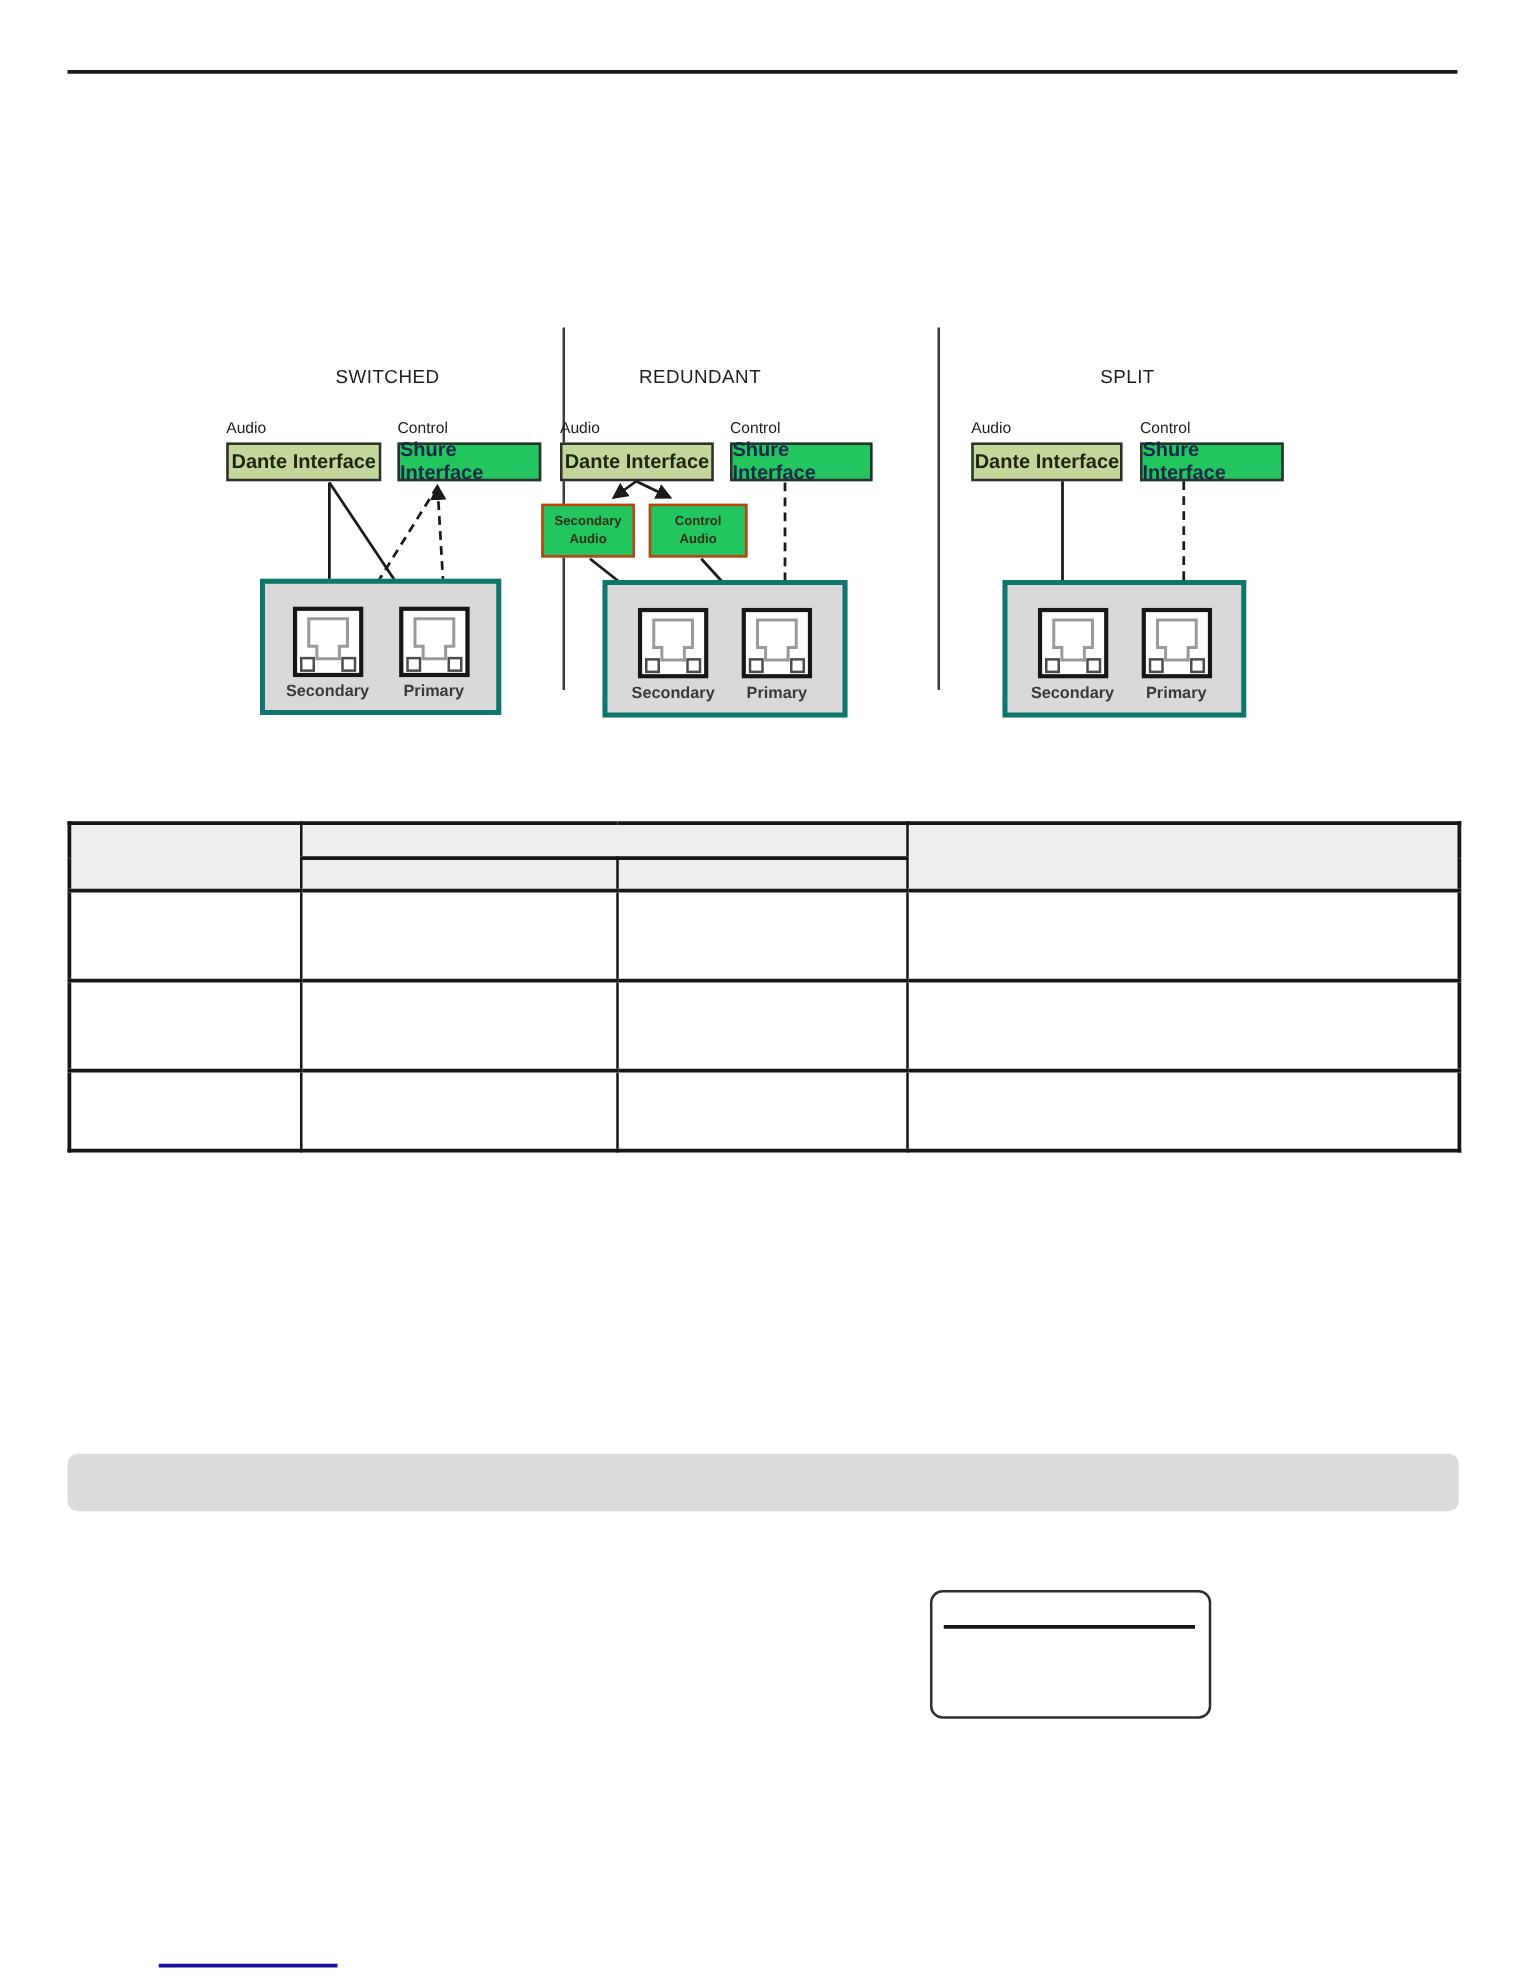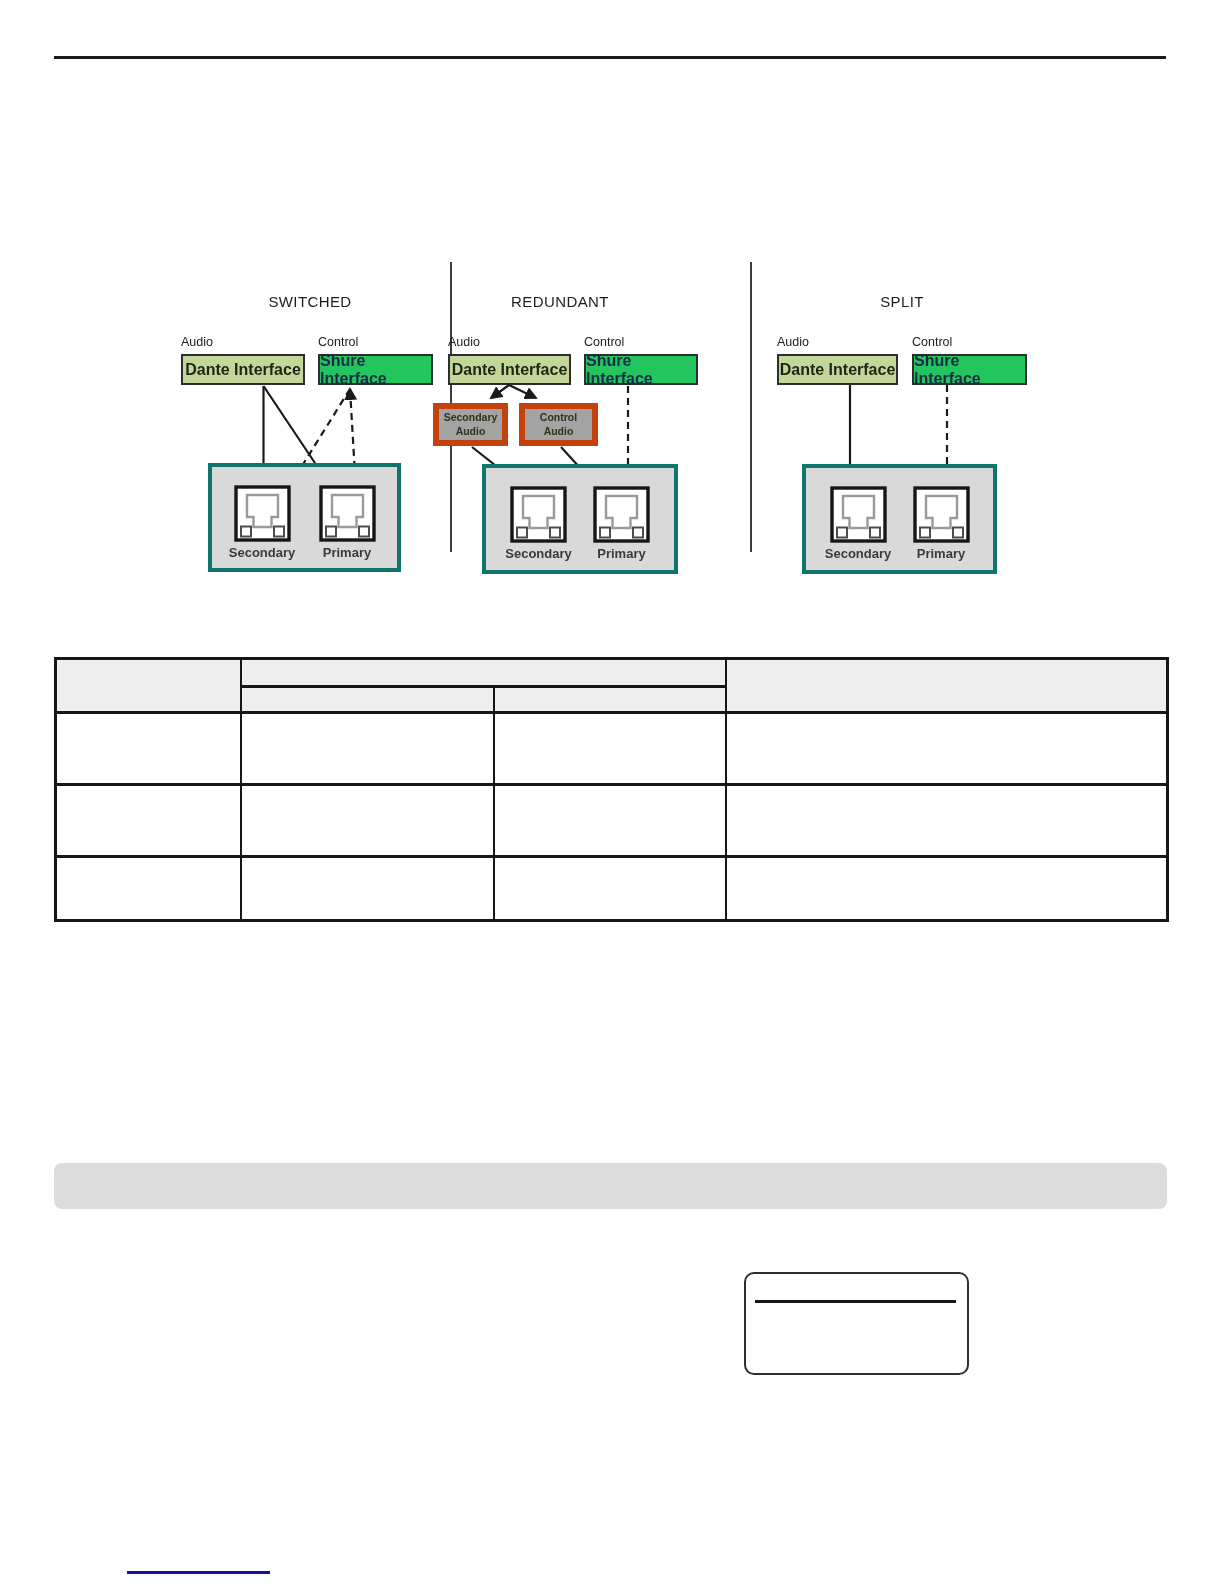--- a/index.html
+++ b/index.html
@@ -21,21 +21,21 @@
   .diagram.sp{left:752px;width:300px;}
 
   .dtitle{position:absolute;top:5px;left:0;right:0;text-align:center;font-size:15px;
           letter-spacing:.4px;color:#1d1d1d;font-weight:500;}
   .toplabel{position:absolute;top:47px;text-align:left;font-size:12.5px;color:#1d1d1d;}
   .ibox{position:absolute;top:66px;height:31px;box-sizing:border-box;border:2px solid #2e2e2e;
         display:flex;align-items:center;justify-content:center;font-size:16px;font-weight:600;}
   .ibox.audio{background:#c4d79b;color:#1e2513;}
   .ibox.control{background:#22c55e;color:#182a4a;}
 
-  .subbox{position:absolute;box-sizing:border-box;border:6px solid #c2410c;background:#a3a3a3;
+  .subbox{position:absolute;box-sizing:border-box;border:2px solid #c2410c;background:#22c55e;
           display:flex;align-items:center;justify-content:center;text-align:center;
           font-size:10.5px;font-weight:600;color:#2c3319;line-height:1.3;padding:0 6px;}
 
   .ports{position:absolute;box-sizing:border-box;background:#d9d9d9;border:4px solid #0f766e;
          display:flex;justify-content:center;align-items:flex-start;padding-top:18px;}
   .jackcol{display:flex;flex-direction:column;align-items:center;width:57px;}
   .portlabel{margin-top:3px;font-size:13px;font-weight:bold;color:#3a3a3a;white-space:nowrap;}
 
   .arrows{position:absolute;left:0;top:0;pointer-events:none;}
 

